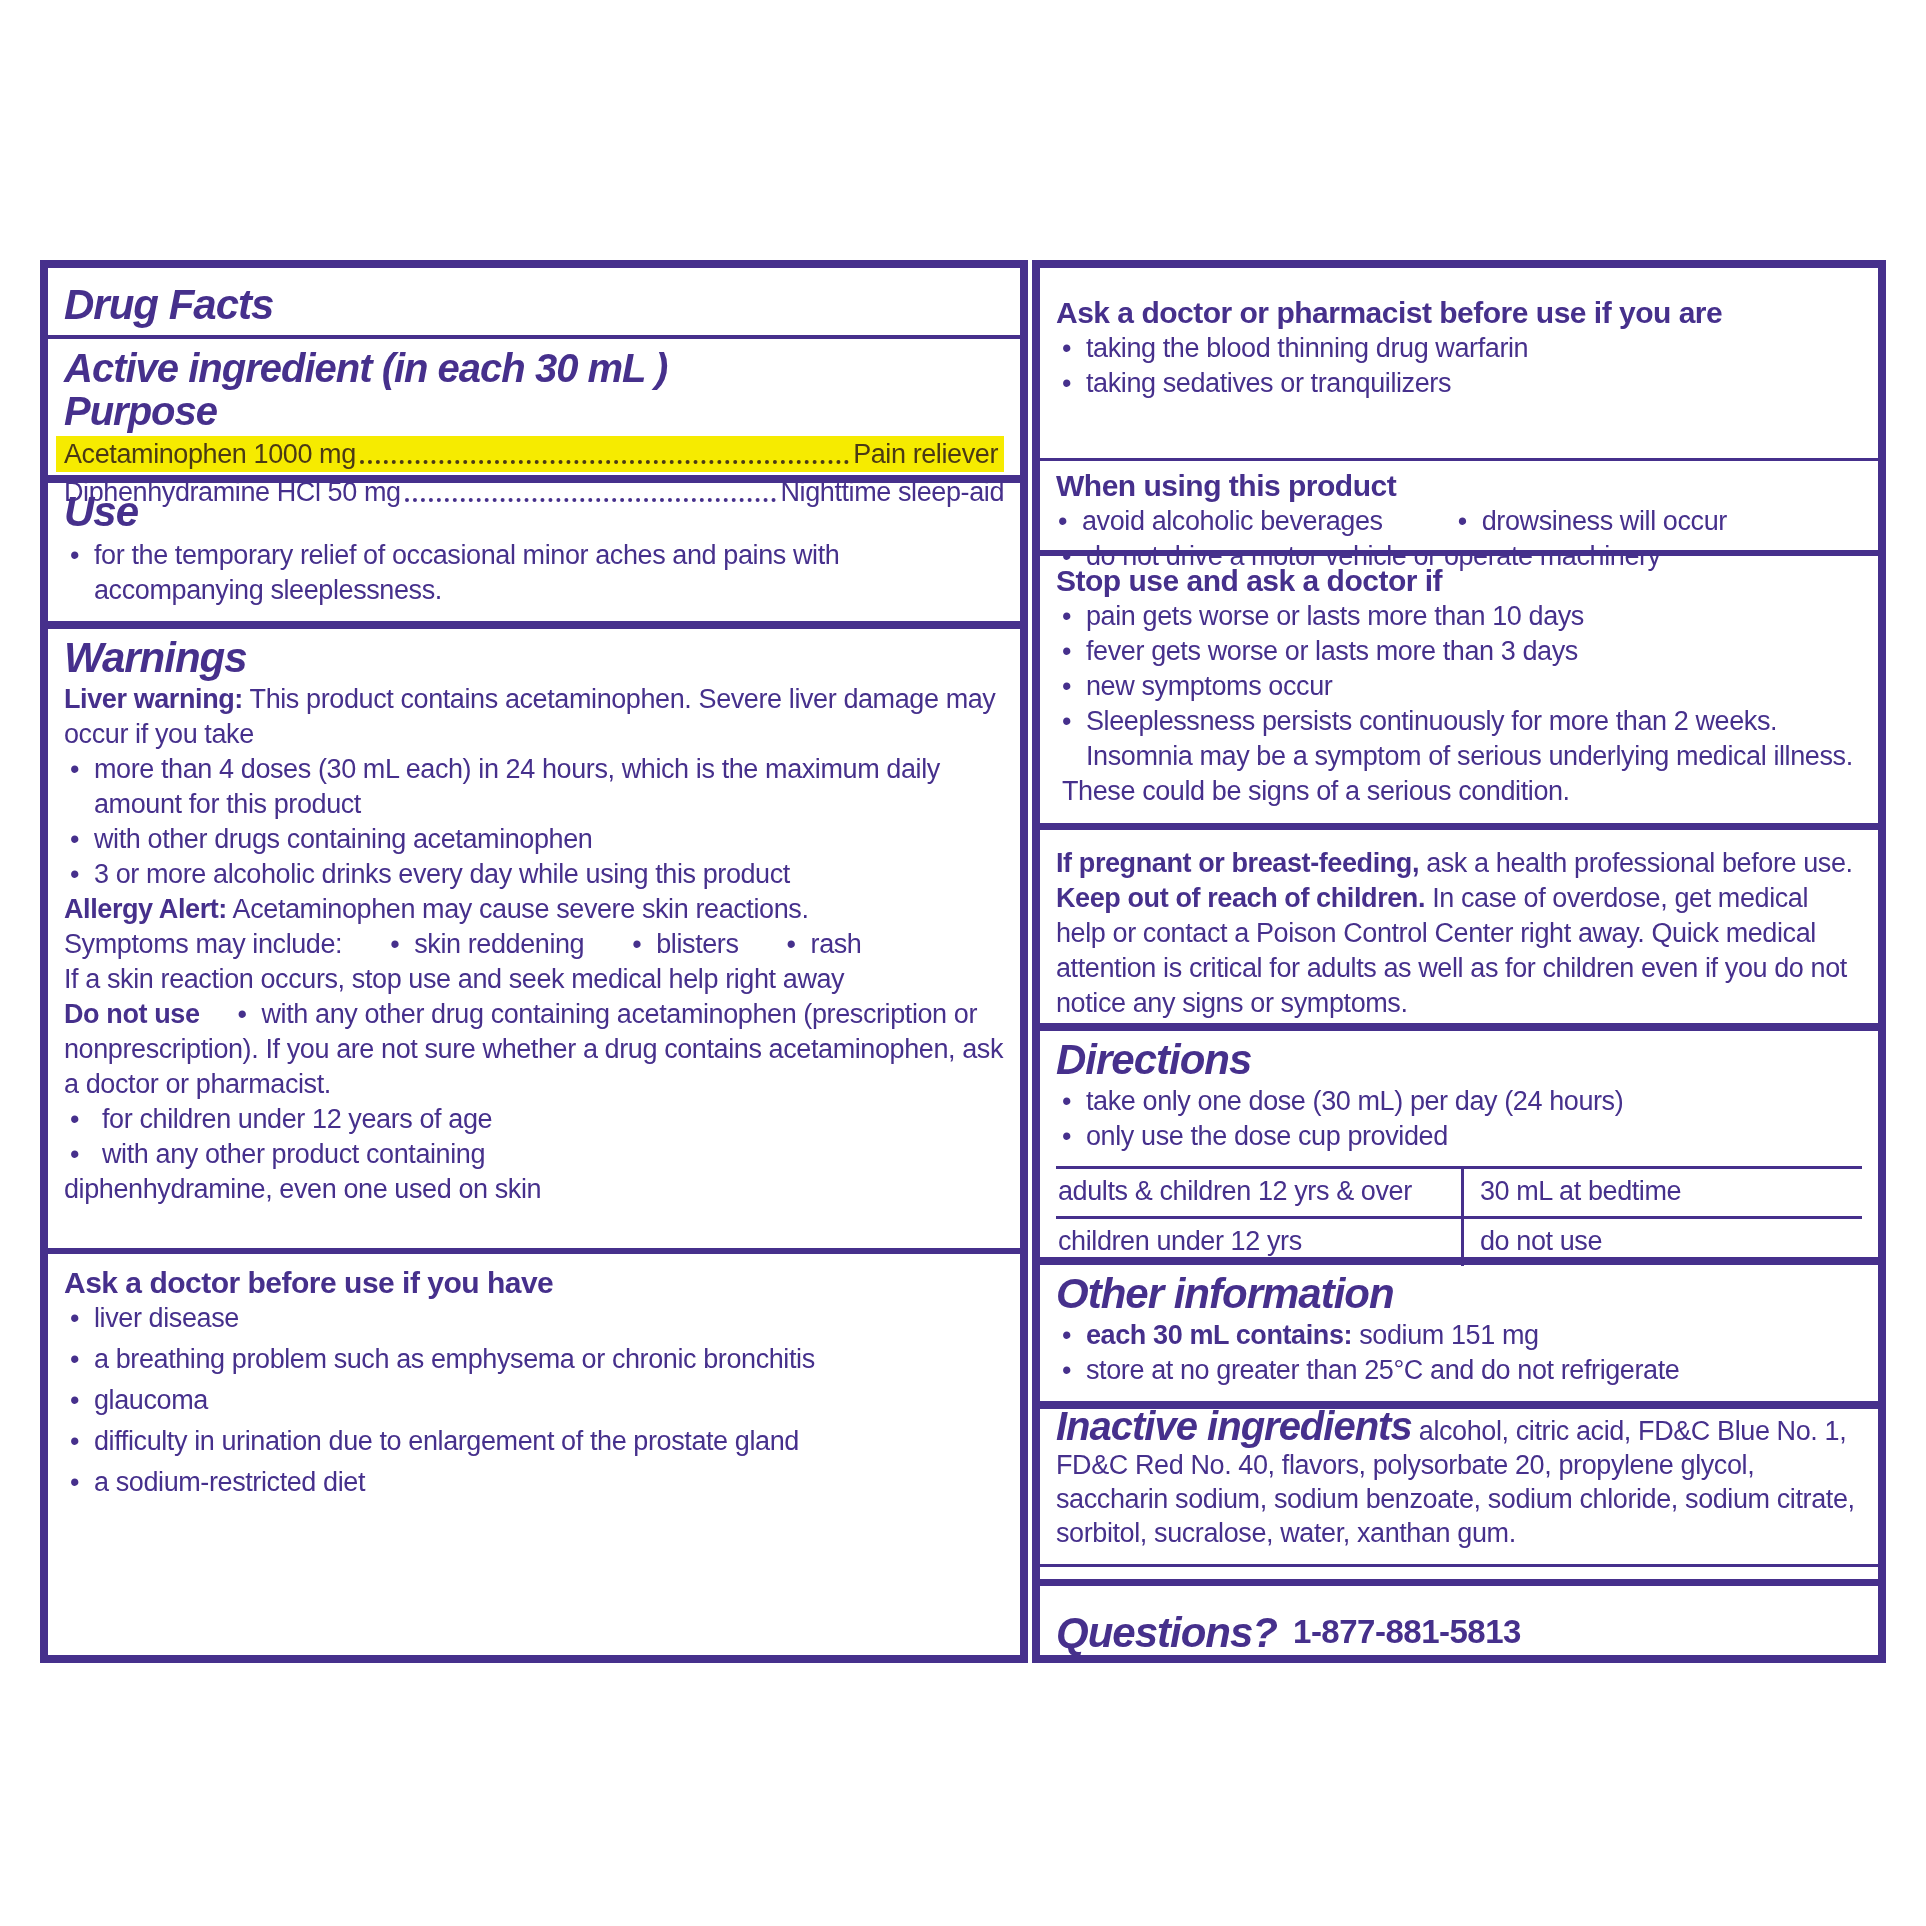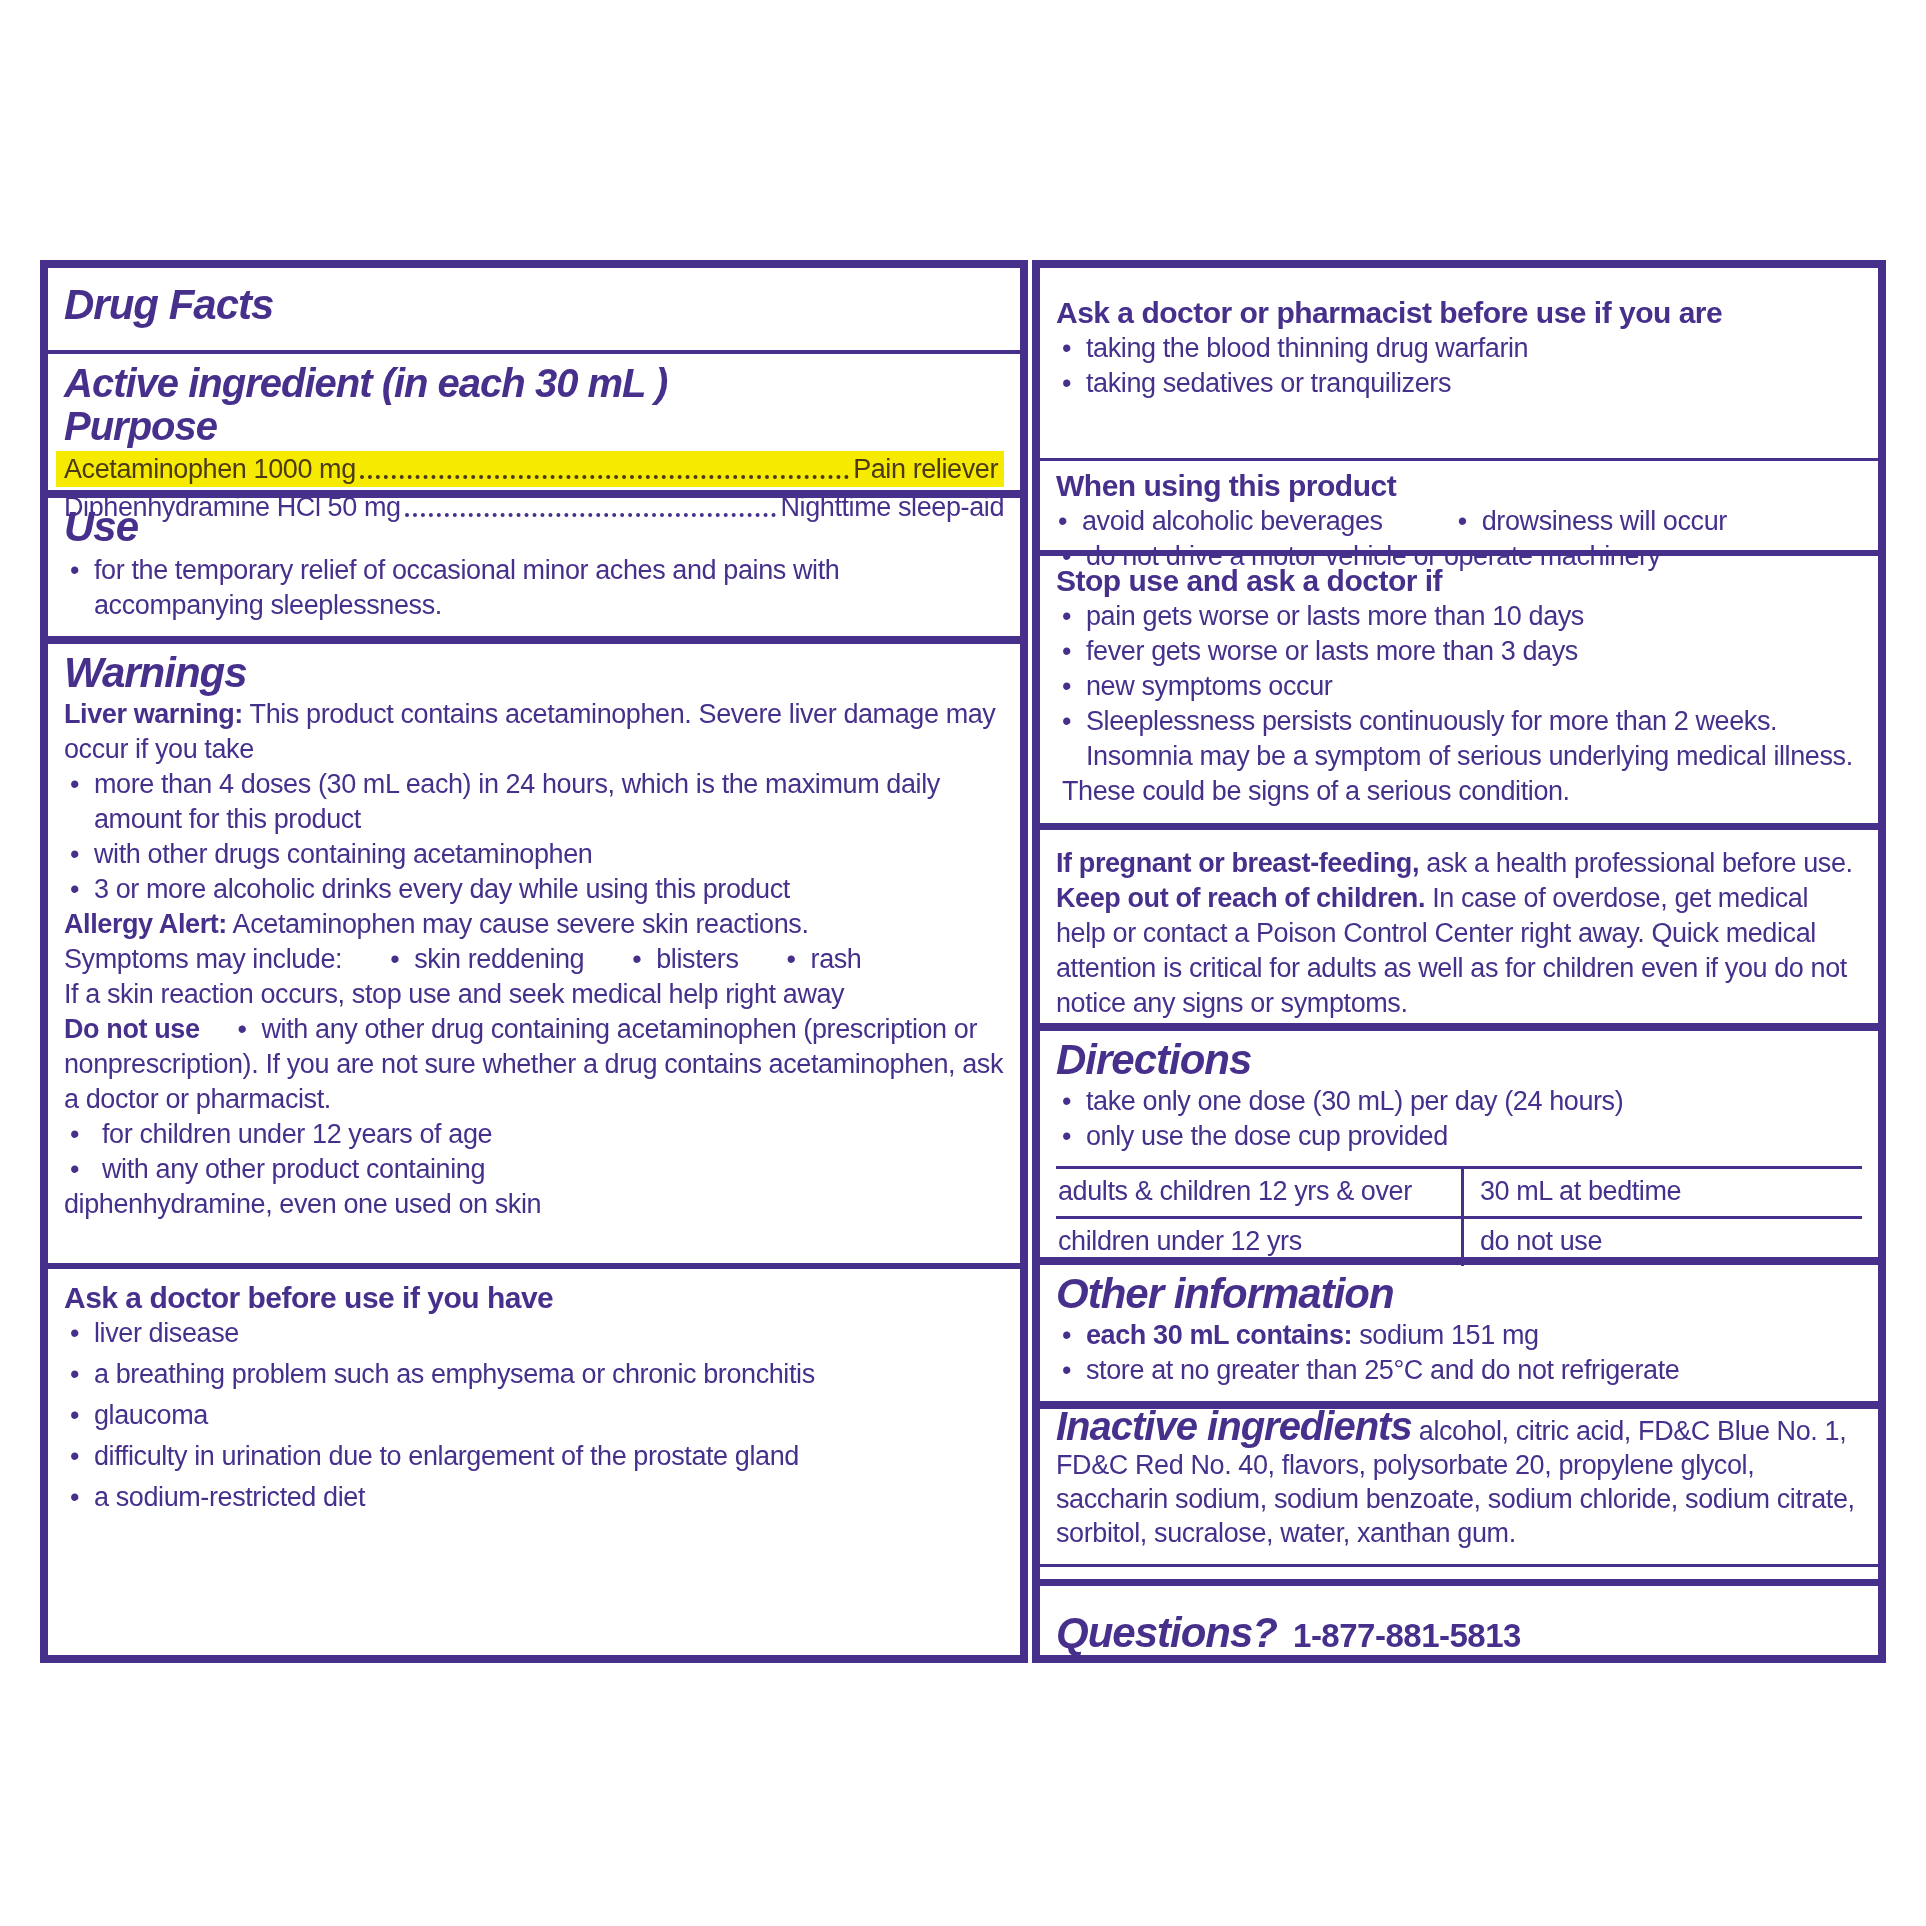--- a/index.html
+++ b/index.html
@@ -10,21 +10,21 @@
   .col-right{flex:1;}
   .sec{box-sizing:border-box;padding:6px 16px 0 16px;}
   .h1{font-style:italic;font-weight:bold;font-size:42px;line-height:1.08;letter-spacing:-1px;margin:0;}
   .h1-inline{font-style:italic;font-weight:bold;font-size:40px;letter-spacing:-1px;}
   .h2{font-weight:bold;font-size:30px;line-height:37px;letter-spacing:-0.5px;margin:0;}
   .t{font-size:27px;line-height:35px;letter-spacing:-0.4px;margin:0;}
   .b{position:relative;padding-left:30px;}
   .b::before{content:"•";position:absolute;left:6px;}
   .bold{font-weight:bold;}
   
-  .ls1{height:82px;padding-top:14px;}
+  .ls1{height:67px;padding-top:14px;}
   .ls2{height:140px;border-top:4px solid #46308c;}
   .ls3{height:146px;border-top:8px solid #46308c;}
   .ls4{height:627px;border-top:8px solid #46308c;}
   .ls5{flex:1;border-top:6px solid #46308c;padding-top:10px;}
   
   .rs1{height:190px;padding-top:26px;}
   .rs2{height:92px;border-top:3px solid #46308c;}
   .rs3{height:274px;border-top:6px solid #46308c;}
   .rs4{height:200px;border-top:7px solid #46308c;padding-top:16px;}
   .rs5{height:234px;border-top:8px solid #46308c;}
@@ -41,21 +41,21 @@
   .sym-row{display:flex;gap:46px;text-align:center;}
   .sym-item{position:relative;padding-left:26px;}
   .sym-item::before{content:"•";position:absolute;left:2px;}
   .dnu-row .gap{display:inline-block;width:36px;}
   
   .dtable{margin-top:12px;border-top:3px solid #46308c;}
   .drow{display:flex;align-items:stretch;}
   .drow-top{border-bottom:3px solid #46308c;}
   .dcell-g{width:49%;border-right:3px solid #46308c;padding:5px 8px 7px 2px;}
   .dcell-d{flex:1;padding:5px 0 7px 16px;}
-  .qrow{display:flex;align-items:flex-end;gap:16px;margin-top:24px;}
+  .qrow{display:flex;align-items:center;gap:16px;margin-top:24px;}
   .phone{font-weight:bold;font-size:33px;letter-spacing:-0.5px;}
 </style>
 </head>
 <body>
 
 <div class="panel">
 
   <div class="col col-left">
 
     <div class="sec ls1">

